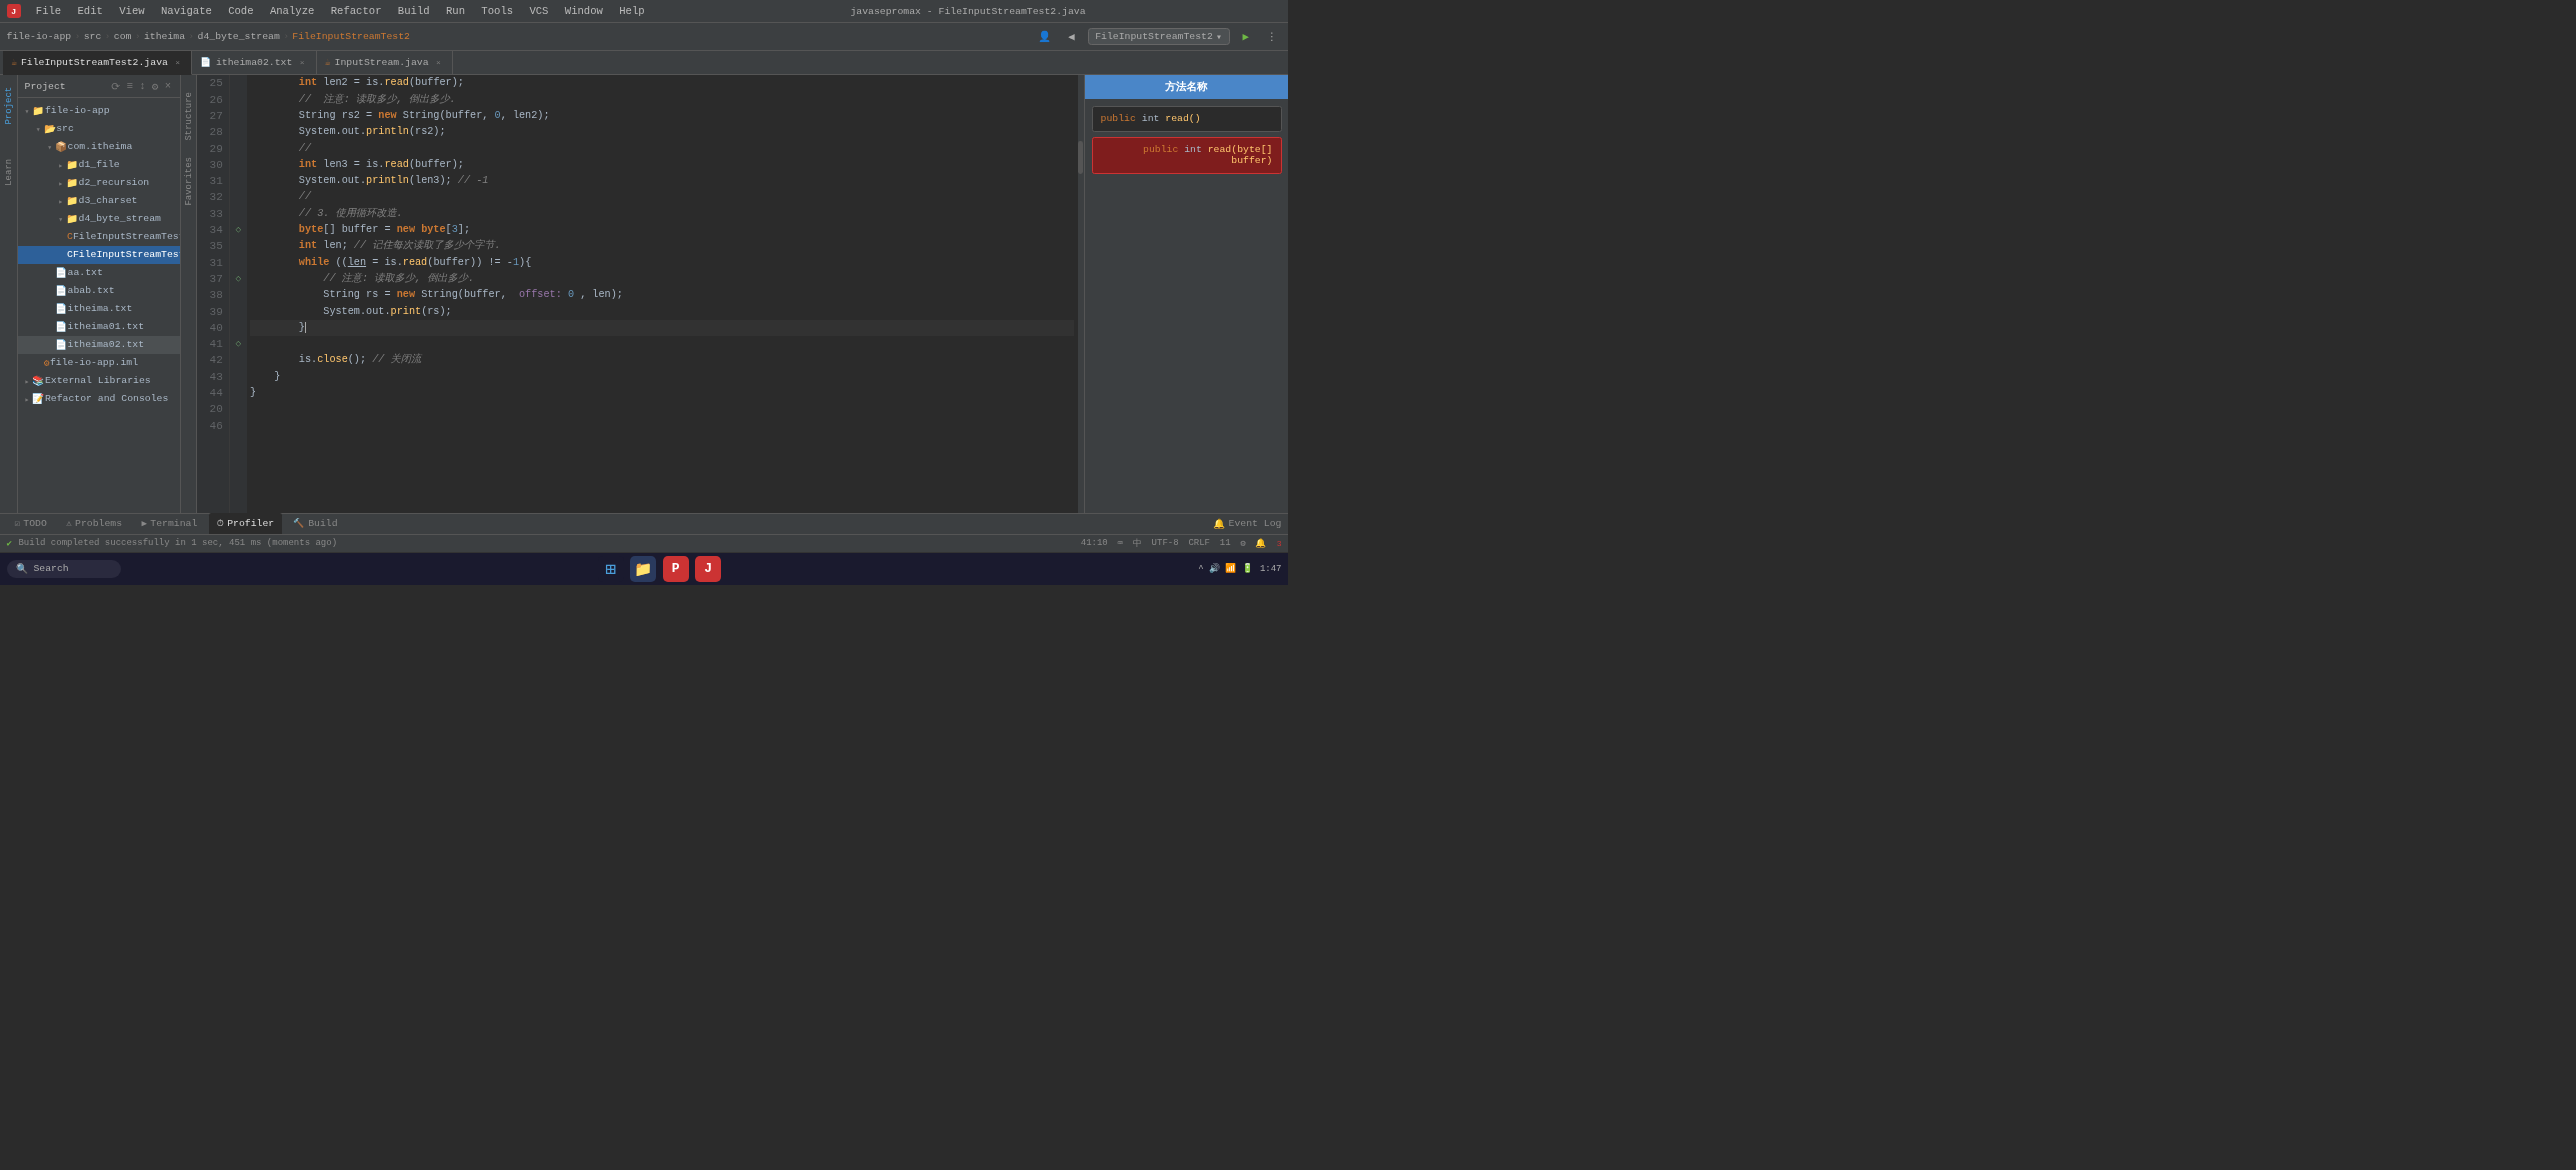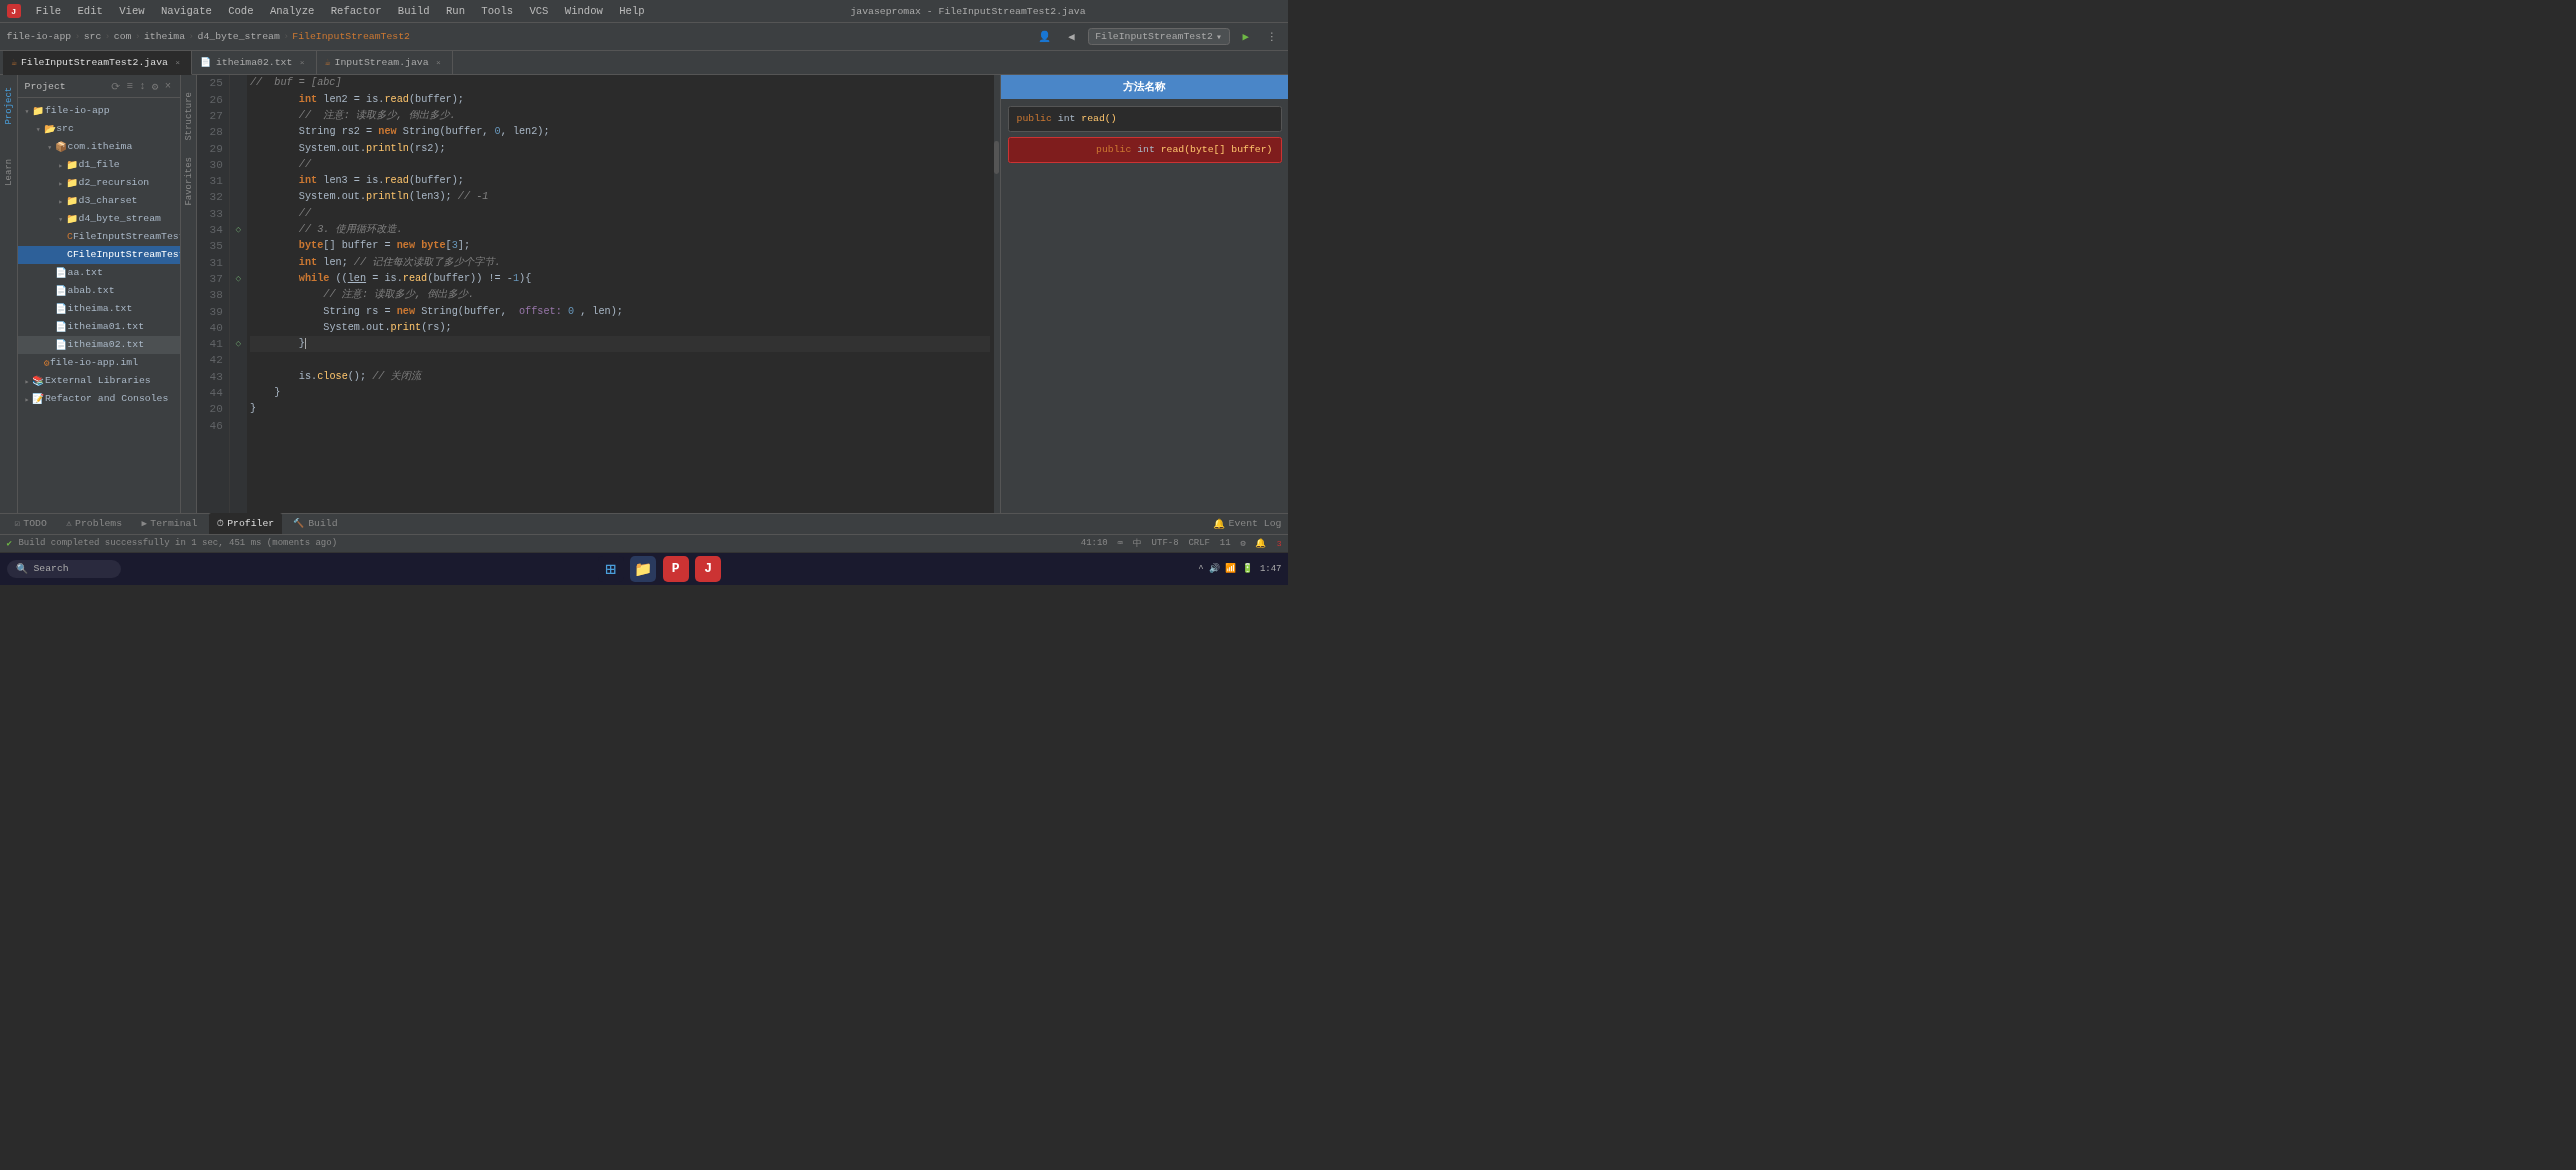--- a/index.html
+++ b/index.html
@@ -267,21 +267,21 @@
     .kw { color: #cc7832; font-weight: bold; }
     .cm { color: #808080; font-style: italic; }
     .num { color: #6897bb; }
     .fn { color: #ffc66d; }
     .var { color: #a9b7c6; }
     .cls { color: #a9b7c6; }
     .op { color: #a9b7c6; }
 
     
     .right-panel {
-      width: 288px;
+      width: 204px;
       background: #3c3f41;
       border-left: 0.8px solid #555;
       display: flex;
       flex-direction: column;
     }
     .method-header {
       background: #4a86c8;
       color: white;
       padding: 4.9px 9.8px;
       font-size: 10.6px;
@@ -687,21 +687,20 @@
         <div class="gutter-marker"></div>
         <div class="gutter-marker"></div>
         <div class="gutter-marker" style="color:#6b9f6b;">⬦</div>
         <div class="gutter-marker"></div>
         <div class="gutter-marker"></div>
         <div class="gutter-marker"></div>
         <div class="gutter-marker"></div>
         <div class="gutter-marker"></div>
       </div>
       <div class="code-lines">
-        <div class="code-line"><span class="cm">//  buf = [abc]</span></div>
         <div class="code-line">        <span class="kw">int</span> <span class="var">len2</span> = <span class="var">is</span>.<span class="fn">read</span>(<span class="var">buffer</span>);</div>
         <div class="code-line">        <span class="cm">//  注意: 读取多少, 倒出多少.</span></div>
         <div class="code-line">        <span class="cls">String</span> <span class="var">rs2</span> = <span class="kw">new</span> <span class="cls">String</span>(<span class="var">buffer</span>, <span class="num">0</span>, <span class="var">len2</span>);</div>
         <div class="code-line">        <span class="cls">System</span>.<span class="var">out</span>.<span class="fn">println</span>(<span class="var">rs2</span>);</div>
         <div class="code-line">        <span class="cm">//</span></div>
         <div class="code-line">        <span class="kw">int</span> <span class="var">len3</span> = <span class="var">is</span>.<span class="fn">read</span>(<span class="var">buffer</span>);</div>
         <div class="code-line">        <span class="cls">System</span>.<span class="var">out</span>.<span class="fn">println</span>(<span class="var">len3</span>); <span class="cm">// -1</span></div>
         <div class="code-line">        <span class="cm">//</span></div>
         <div class="code-line">        <span class="cm">// 3. 使用循环改造.</span></div>
         <div class="code-line">        <span class="kw">byte</span>[] <span class="var">buffer</span> = <span class="kw">new</span> <span class="kw">byte</span>[<span class="num">3</span>];</div>

